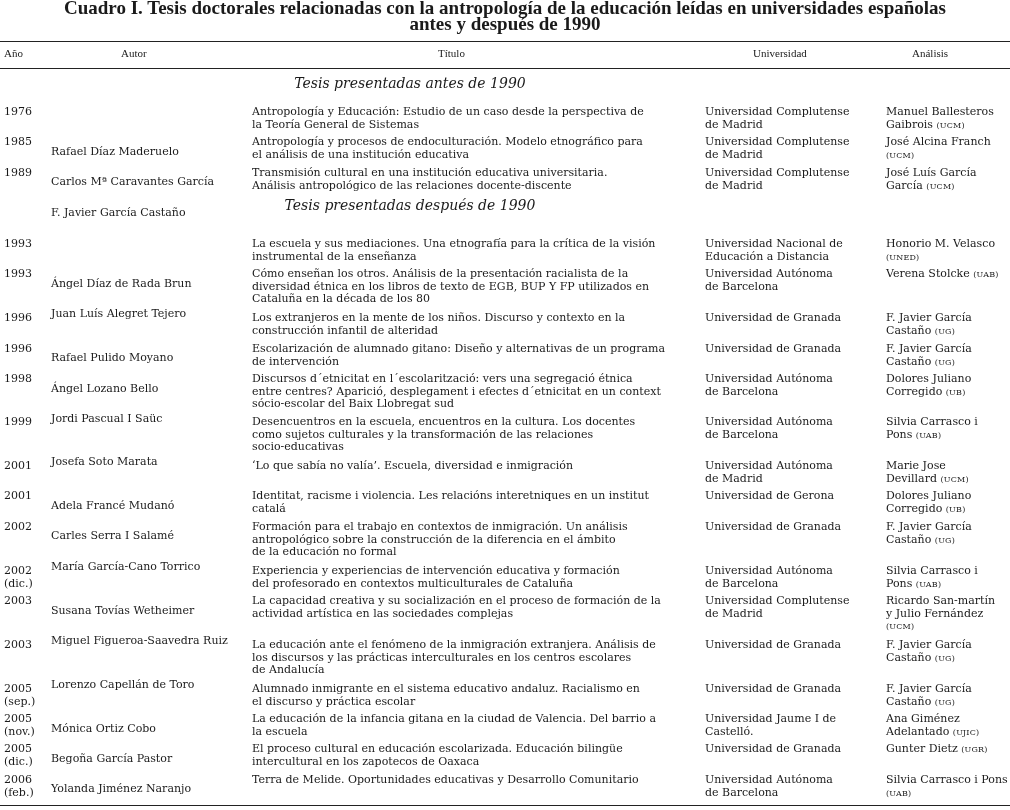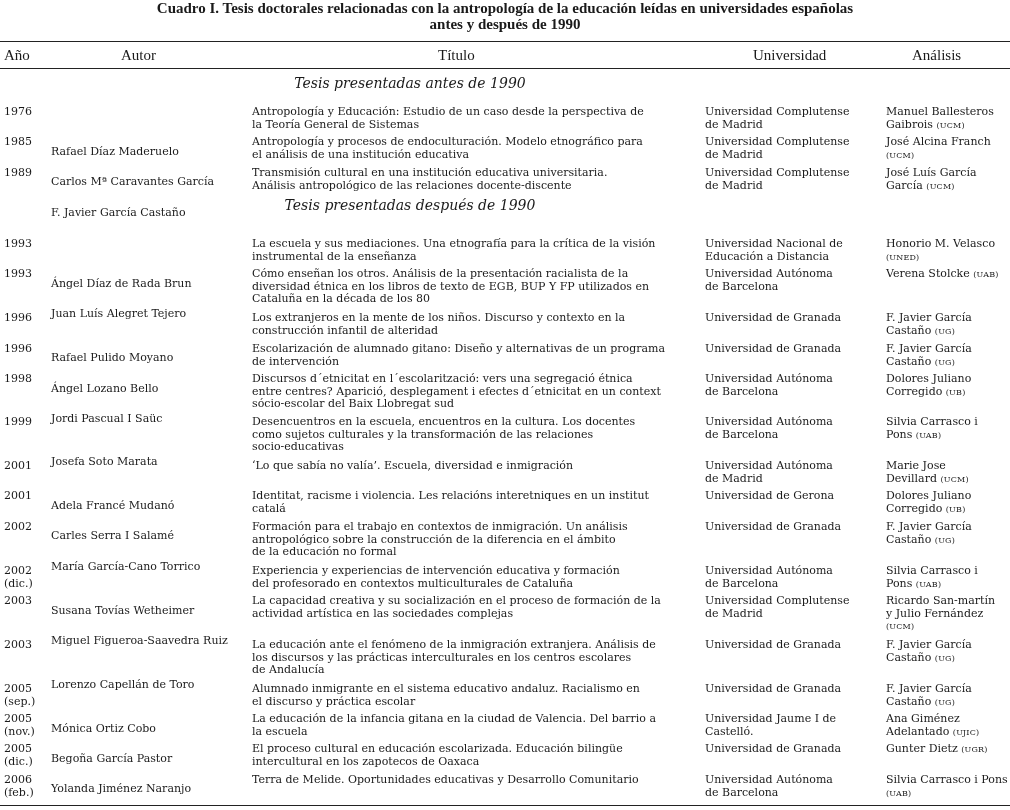--- a/index.html
+++ b/index.html
@@ -3,26 +3,26 @@
 <meta charset="utf-8">
 <style>
   html, body { margin: 0; padding: 0; background: #ffffff; }
   body {
     width: 1010px; height: 810px; position: relative; overflow: hidden;
     font-family: "DejaVu Serif", "Liberation Serif", serif;
     color: #1a1a1a;
   }
   .caption {
     position: absolute; left: 0; top: 0; width: 1010px; text-align: center;
-    font-family: "Liberation Serif", serif; font-weight: bold; font-size: 15px; line-height: 16px;
+    font-family: "Liberation Serif", serif; font-weight: bold; font-size: 19px; line-height: 16px;
   }
   .caption div { white-space: nowrap; }
   .rule { position: absolute; left: 0; width: 1010px; height: 0; border-top: 1.5px solid #222; }
   .hdr {
-    position: absolute; top: 47px; font-family: "Liberation Serif", serif; font-size: 15px; white-space: nowrap;
+    position: absolute; top: 47px; font-family: "Liberation Serif", serif; font-size: 11px; white-space: nowrap;
   }
   .section {
     position: absolute; left: 0; width: 820px; text-align: center;
     font-family: "DejaVu Serif", serif; font-style: italic; font-size: 14px; white-space: nowrap;
   }
   .row { position: absolute; left: 0; width: 1010px; font-size: 11px; line-height: 12.5px; }
   .cell { position: absolute; top: 0; white-space: pre-line; }
   .c-year { left: 4px; width: 40px; }
   .c-author { left: 51px; width: 195px; white-space: nowrap; margin-top: 40px; }
   .c-title { left: 244px; width: 440px; margin-left: 8px; }

